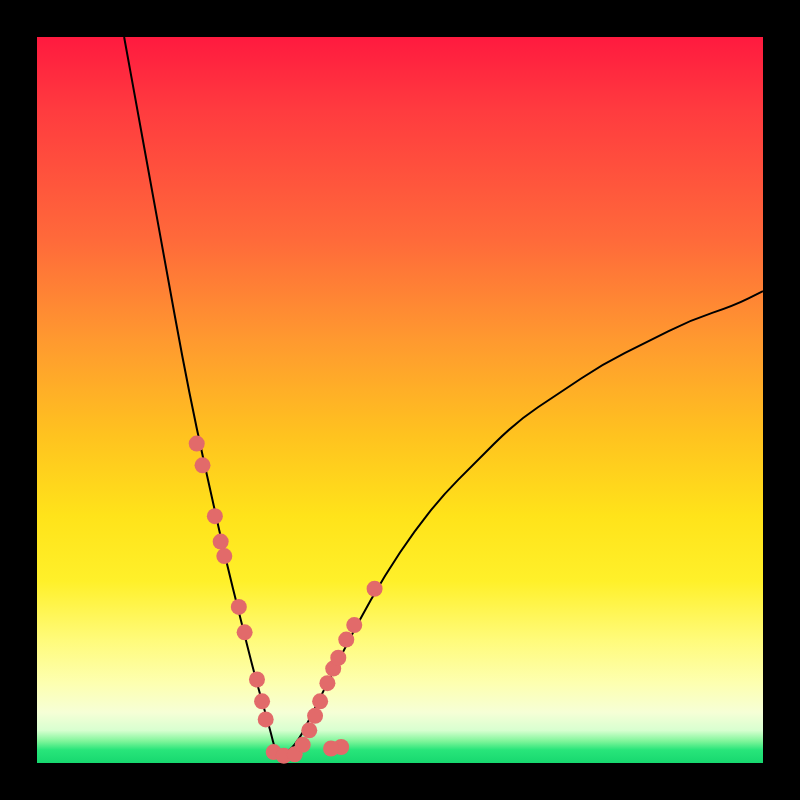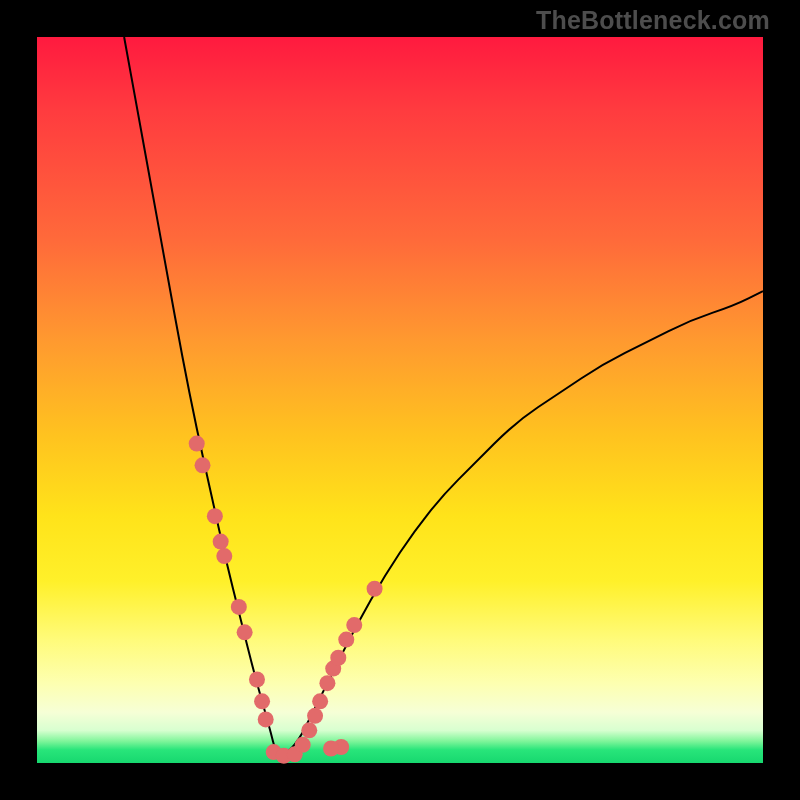--- a/index.html
+++ b/index.html
@@ -60,21 +60,20 @@
     top: 0;
     width: 726px;
     height: 726px;
     overflow: visible;
   }
 </style>
 </head>
 <body>
 
 <div class="frame">
-  <div class="attribution">TheBottleneck.com</div>
 
   <div class="plot-area">
     <svg class="overlay" viewBox="0 0 726 726">
       <path id="curve-path" fill="none" stroke="#000000" stroke-width="2" d="M 87.11999999999999 0 Q 87.11999999999999 0 94.38 39.93000000000001 Q 101.64000000000001 79.86000000000001 108.9 119.79000000000002 Q 116.16 159.72000000000003 123.42 199.65 Q 130.68 239.57999999999998 137.94 279.51 Q 145.20000000000002 319.43999999999994 152.46 355.73999999999995 Q 159.72 392.03999999999996 166.98 424.71 Q 174.23999999999998 457.38 181.5 490.05 Q 188.76000000000002 522.72 196.02000000000004 551.76 Q 203.28000000000003 580.8 210.54000000000002 609.8399999999999 Q 217.79999999999998 638.88 225.06 664.29 Q 232.32 689.7 235.95 704.22 Q 239.58 718.74 243.21000000000004 718.74 Q 246.84000000000003 718.74 254.10000000000002 711.48 Q 261.36 704.22 268.62 689.7 Q 275.88 675.18 283.14 660.66 Q 290.40000000000003 646.14 304.92 617.0999999999999 Q 319.44 588.06 333.96 562.65 Q 348.47999999999996 537.24 363 515.46 Q 377.52000000000004 493.68 392.0400000000001 475.53 Q 406.56000000000006 457.38 421.08000000000004 442.86 Q 435.59999999999997 428.34000000000003 457.38 406.56000000000006 Q 479.16 384.78000000000003 500.94000000000005 370.26 Q 522.72 355.74 544.5 341.22 Q 566.28 326.7 588.06 315.81 Q 609.84 304.92 631.62 294.03 Q 653.4 283.14 675.18 275.88 Q 696.9599999999999 268.62 711.48 261.36 T 726 254.09999999999997"></path>
       <g id="markers">
           <circle cx="159.72" cy="406.56" r="8" fill="#e26a6a"></circle>
           <circle cx="165.52800000000002" cy="428.34000000000003" r="8" fill="#e26a6a"></circle>
           <circle cx="177.87" cy="479.15999999999997" r="8" fill="#e26a6a"></circle>
           <circle cx="183.678" cy="504.57" r="8" fill="#e26a6a"></circle>
           <circle cx="187.308" cy="519.09" r="8" fill="#e26a6a"></circle>

